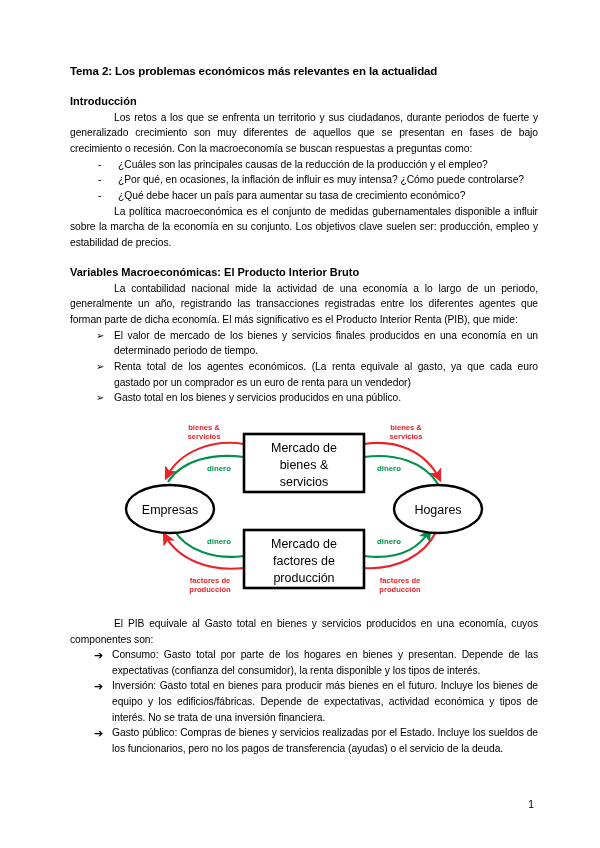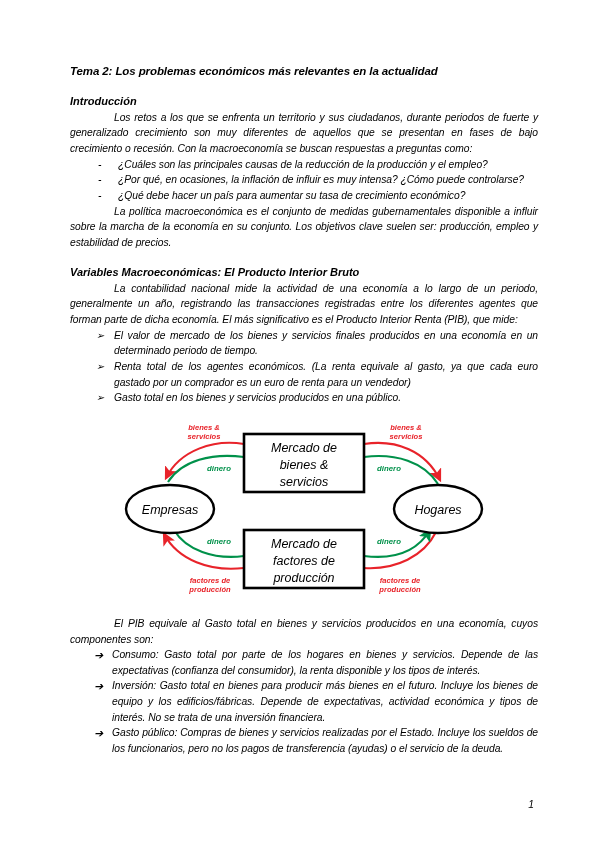--- a/index.html
+++ b/index.html
@@ -14,21 +14,20 @@
     color: #000000;
     position: relative;
     overflow: hidden;
   }
   .page {
     position: relative;
     width: 600px;
     height: 848px;
     box-sizing: border-box;
     padding: 64px 62px 24px 70px;
-    font-style: italic;
   }
   h1.doc-title {
     font-size: 11.5px;
     font-weight: bold;
     margin: 0 0 16px 0;
     letter-spacing: -0.1px;
     line-height: 1.25;
   }
   h2.section-heading {
     font-size: 11px;
@@ -177,19 +176,19 @@
 
         <text x="282" y="163" text-anchor="middle" font-family="Liberation Sans, sans-serif" font-size="7.6" font-weight="bold" fill="#e8232a">factores de</text>
         <text x="282" y="172" text-anchor="middle" font-family="Liberation Sans, sans-serif" font-size="7.6" font-weight="bold" fill="#e8232a">producción</text>
       </svg>
     </div>
   </div>
 
   <p class="para">El PIB equivale al Gasto total en bienes y servicios producidos en una economía, cuyos componentes son:</p>
 
   <ul class="bullets rightarrow">
-    <li><span class="mk">➔</span><span>Consumo: Gasto total por parte de los hogares en bienes y servicios. Depende de las expectativas (confianza del consumidor), la renta disponible y los tipos de interés.</span></li>
+    <li><span class="mk">➔</span><span>Consumo: Gasto total por parte de los hogares en bienes y presentan. Depende de las expectativas (confianza del consumidor), la renta disponible y los tipos de interés.</span></li>
     <li><span class="mk">➔</span><span>Inversión: Gasto total en bienes para producir más bienes en el futuro. Incluye los bienes de equipo y los edificios/fábricas. Depende de expectativas, actividad económica y tipos de interés. No se trata de una inversión financiera.</span></li>
     <li><span class="mk">➔</span><span>Gasto público: Compras de bienes y servicios realizadas por el Estado. Incluye los sueldos de los funcionarios, pero no los pagos de transferencia (ayudas) o el servicio de la deuda.</span></li>
   </ul>
 
   <div class="pagenum">1</div>
 </div>
 
 </body></html>

